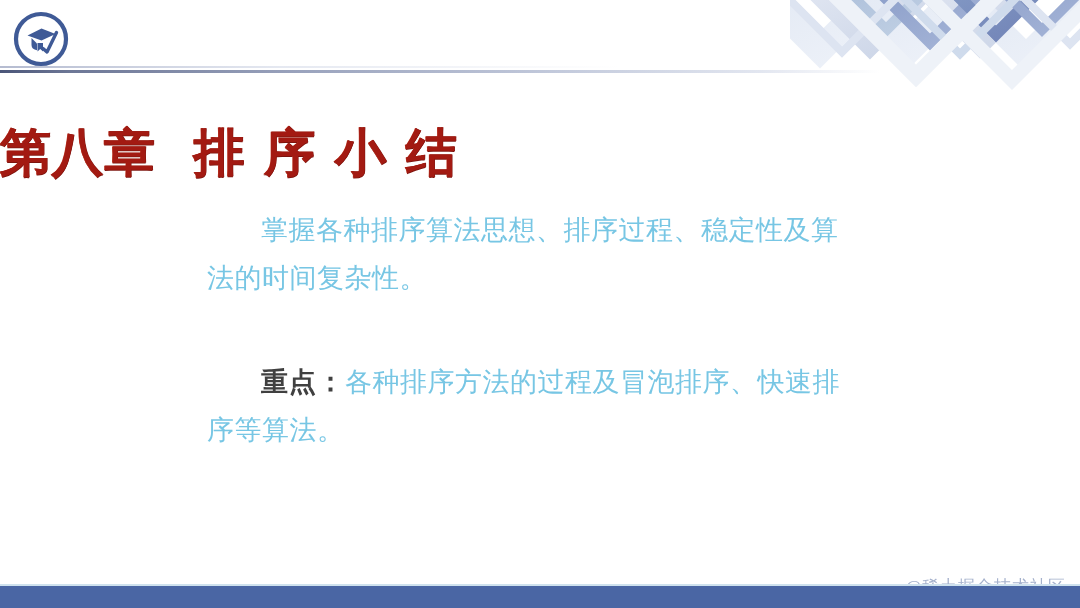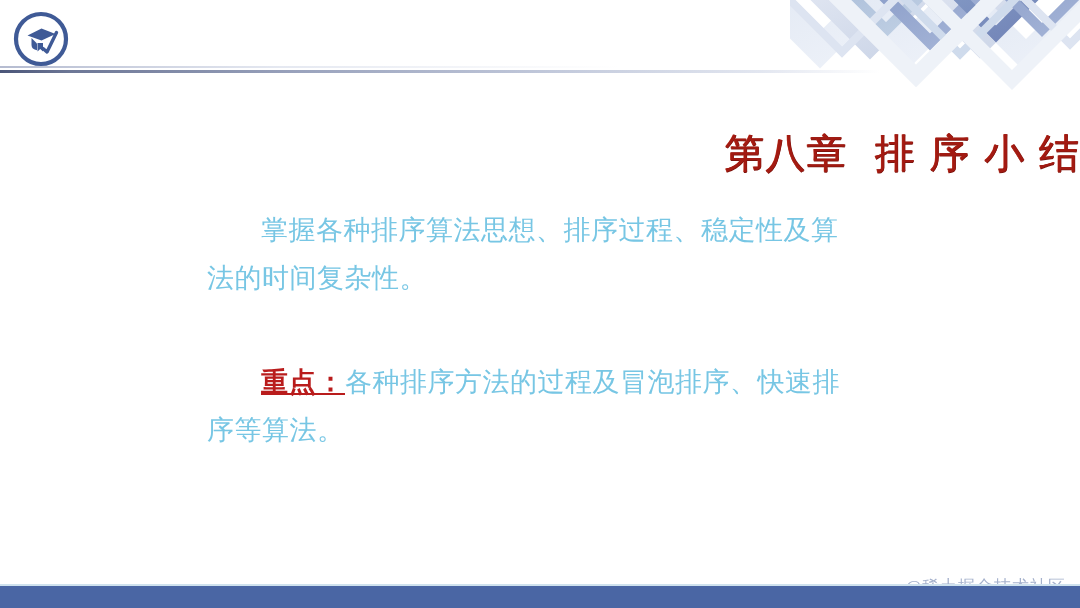--- a/index.html
+++ b/index.html
@@ -79,24 +79,24 @@
     top: 0;
     width: 1080px;
     height: 608px;
   }
 
   .slide-title {
     position: absolute;
     left: 0;
     top: 127px;
     width: 1080px;
-    text-align: right;
+    text-align: left;
     font-family: "DejaVu Sans", "Liberation Sans", sans-serif;
-    font-weight: normal;
-    font-size: 40px;
+    font-weight: bold;
+    font-size: 51px;
     line-height: 52px;
     letter-spacing: 1px;
     color: #a31a12;
     text-shadow:
       0.5px 0 0 #7d140e,
       -0.5px 0 0 #c03a26,
       0 0.5px 0 #7d140e;
     white-space: pre;
   }
 
@@ -113,24 +113,23 @@
     font-size: 27px;
     line-height: 48px;
     color: #77c6e4;
     text-indent: 54px;
     letter-spacing: 0.5px;
   }
 
   .para.second { margin-top: 56px; }
 
   .emph {
-    color: #b91c1c;
+    color: #404040;
     font-weight: bold;
     letter-spacing: 1px;
-    text-decoration: underline;
   }
 
   
   .bottom-bar {
     position: absolute;
     left: 0;
     bottom: 0;
     width: 100%;
     height: 22px;
     background: #4a66a4;

